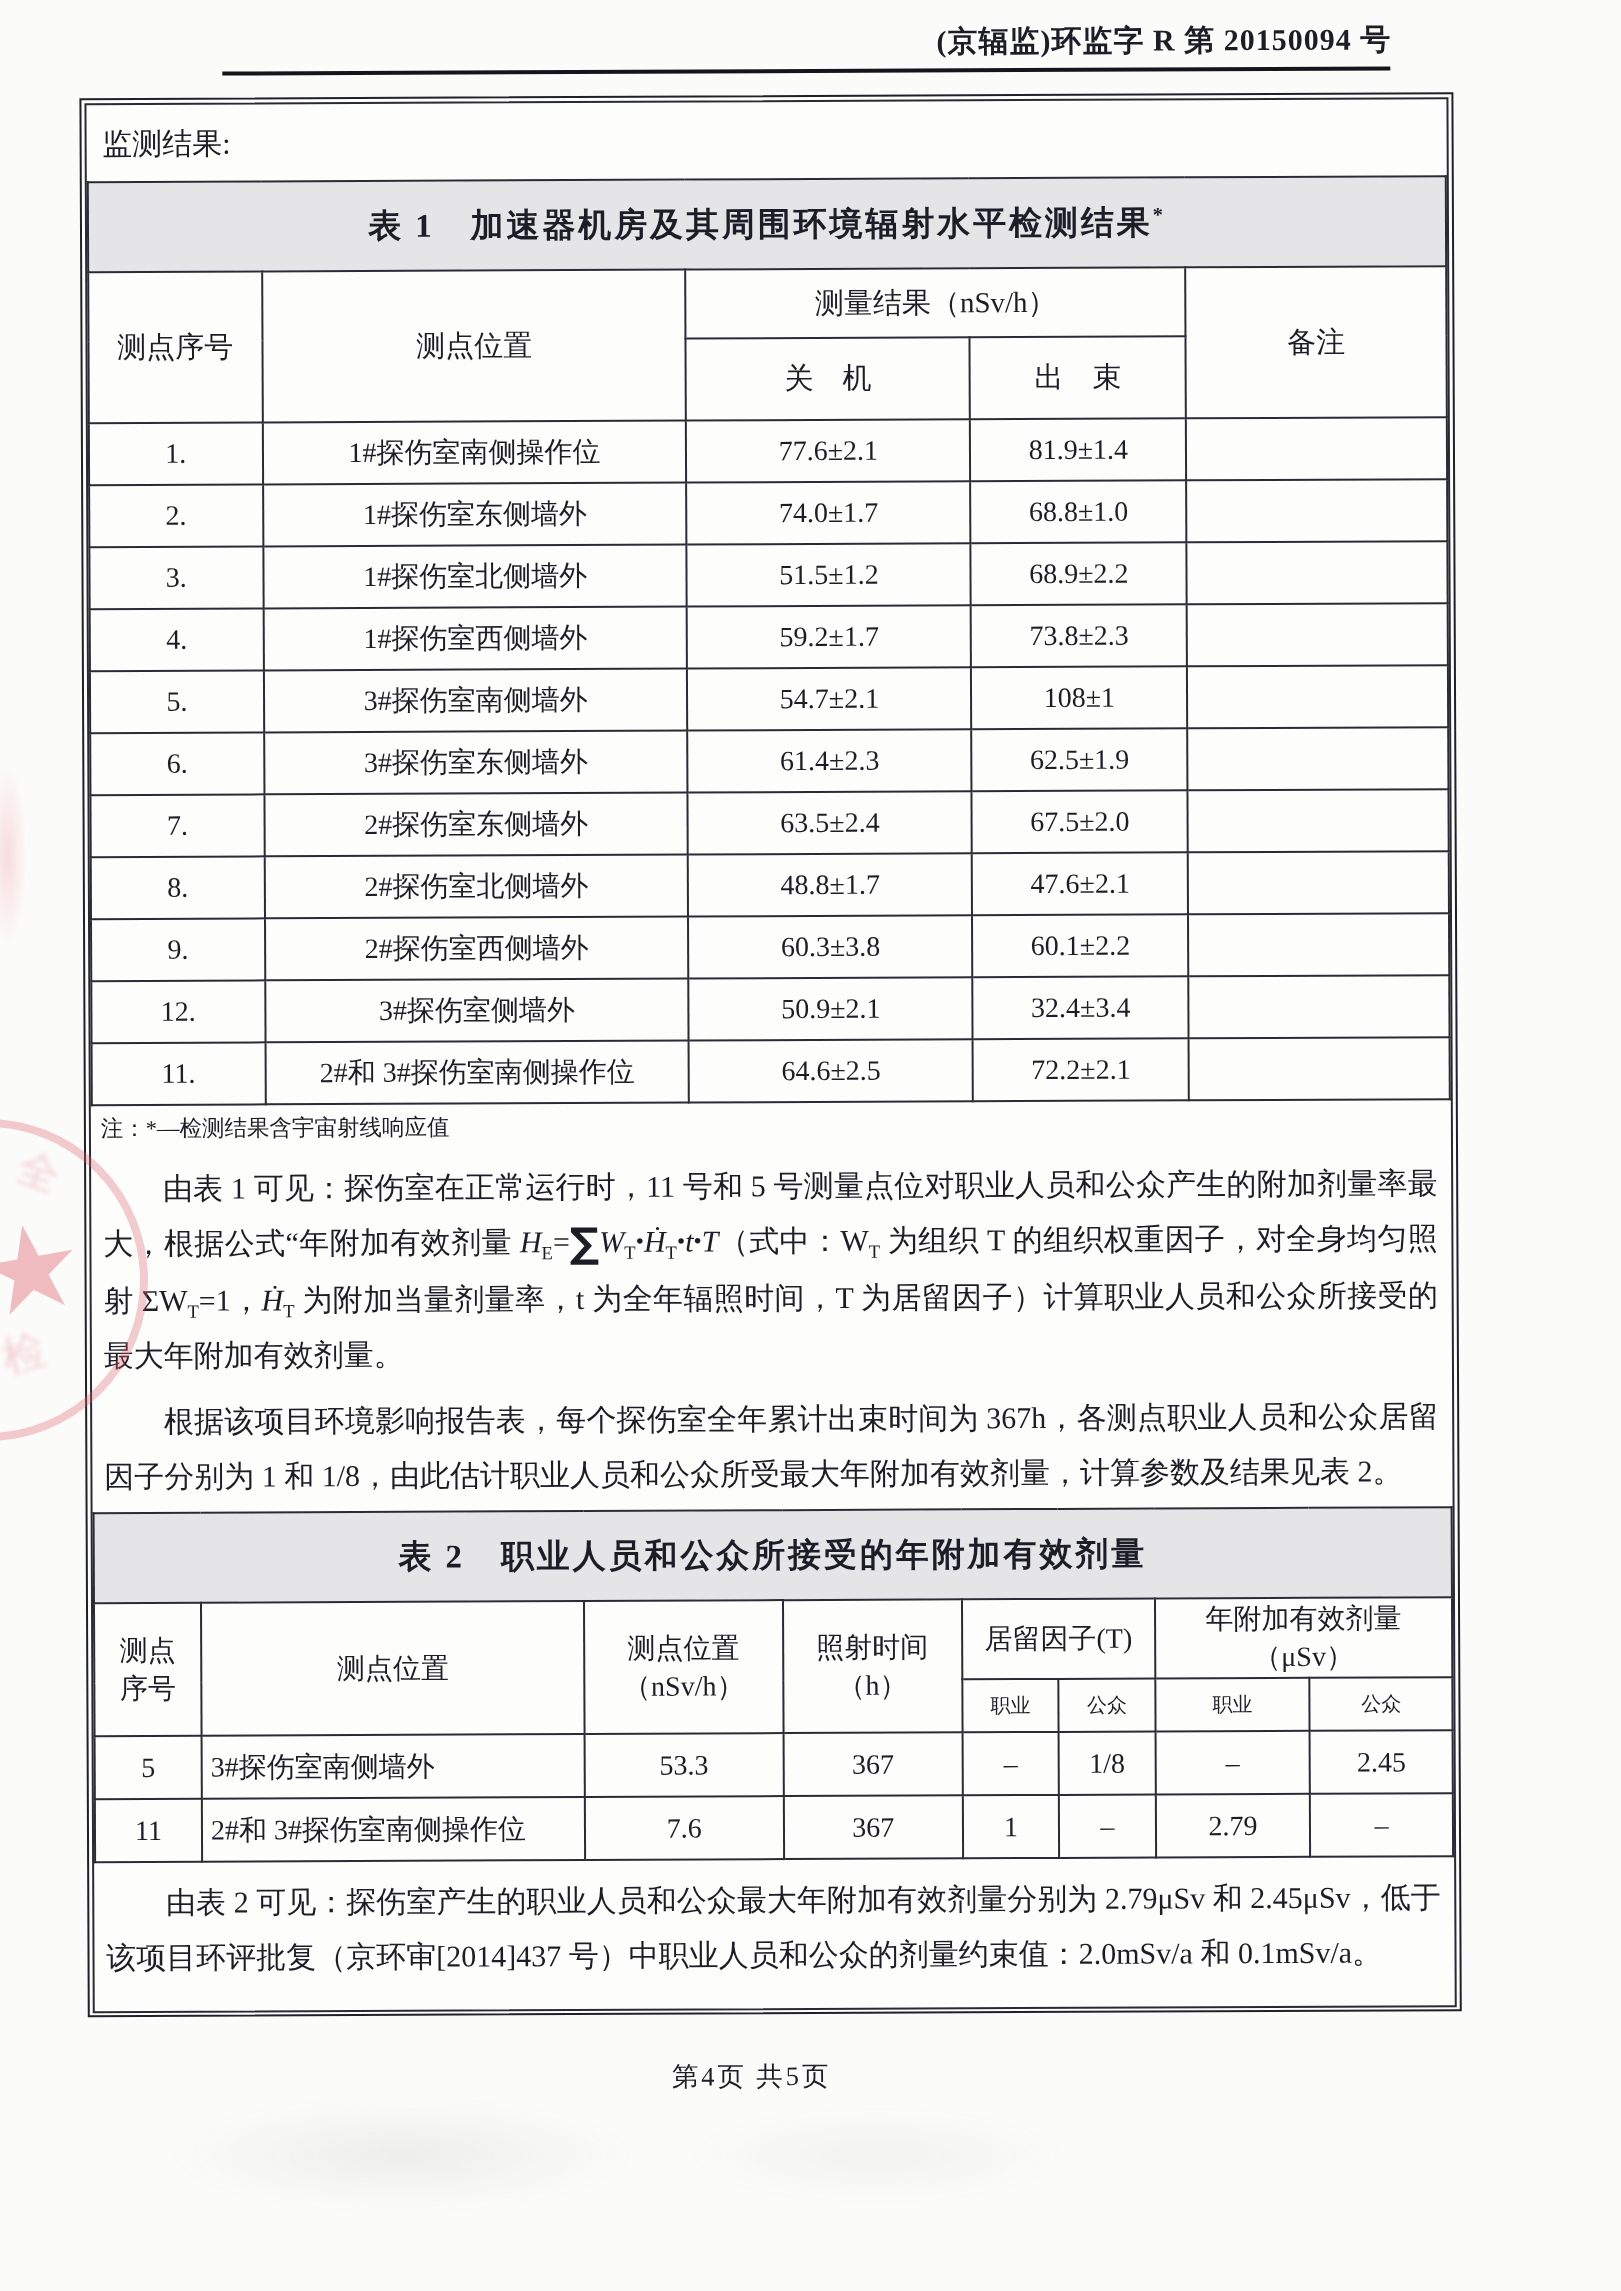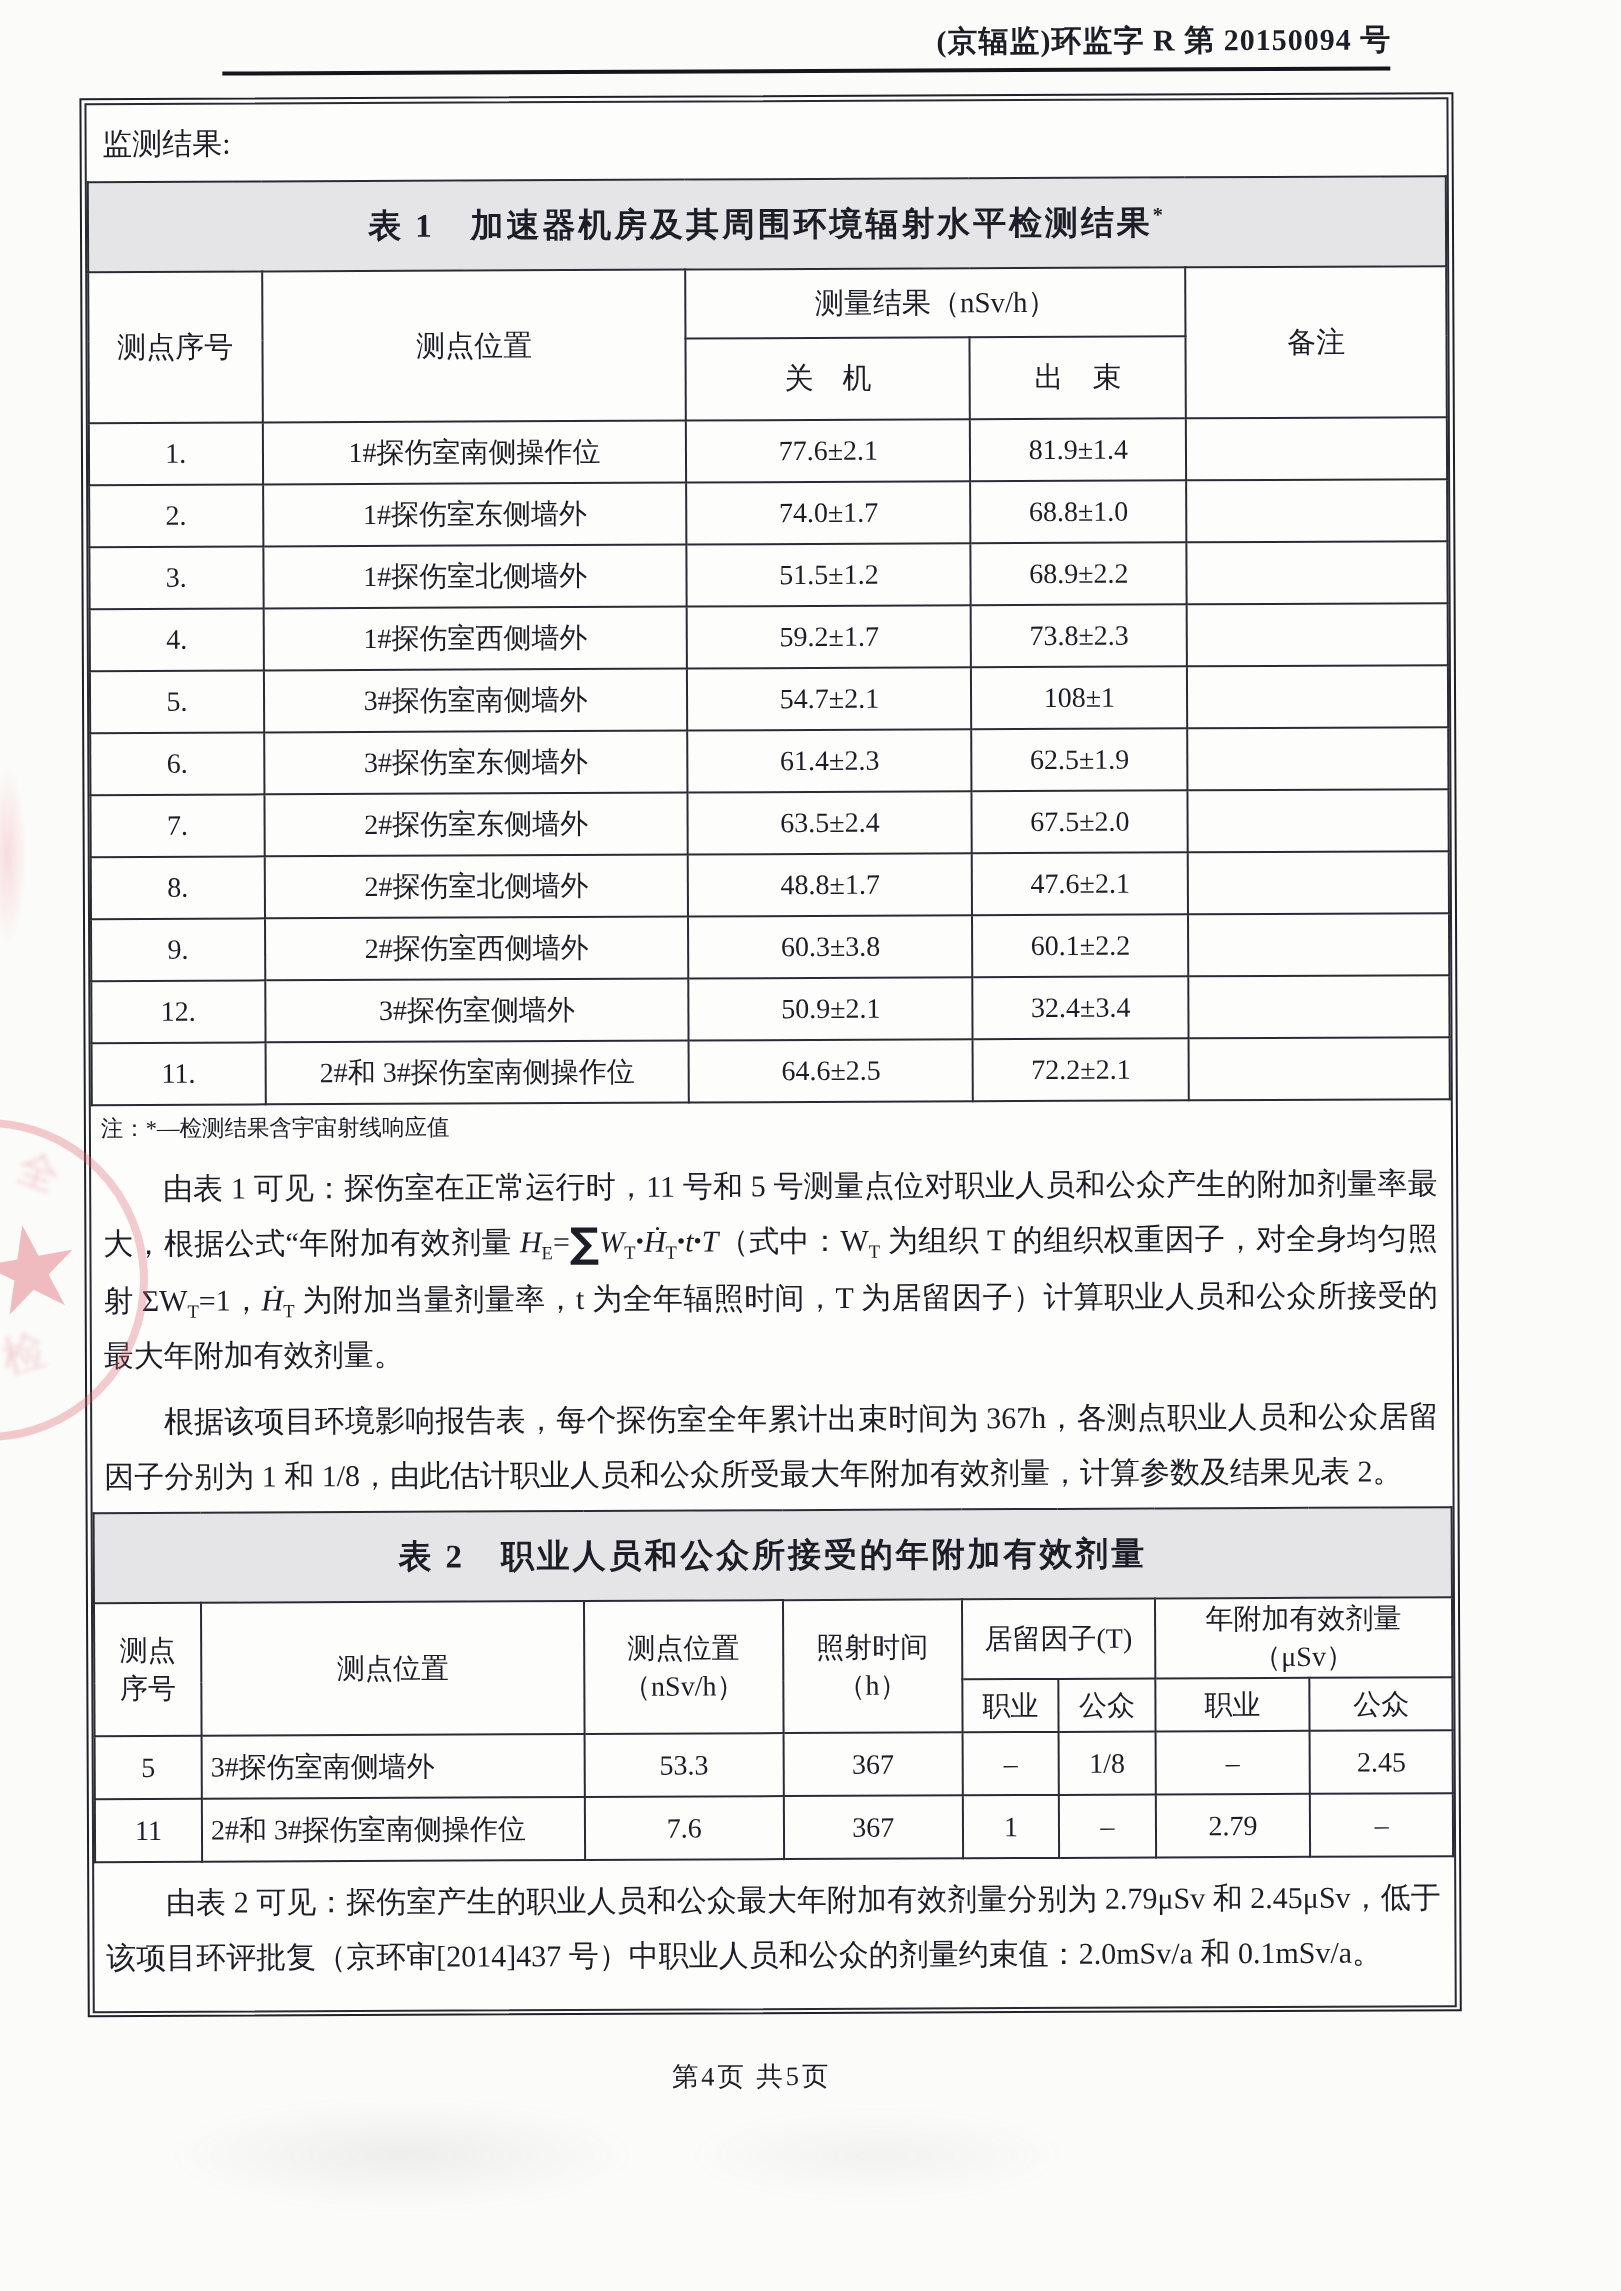--- a/index.html
+++ b/index.html
@@ -28,21 +28,21 @@
     font-size:28px; padding:0; overflow:hidden; vertical-align:middle;
   }
   .title-row td {
     background:#e5e5e8; font-size:33px; font-weight:bold;
     letter-spacing:2.9px; height:88px; border-bottom:2px solid #2b2b35;
   }
   .t1 tr.hdr1 td { height:67px; font-size:29px; }
   .t1 tr.hdr2 td { height:80px; font-size:29px; }
   .t1 tr.data td { height:60px; }
   .t2 tr.hdr1 td { height:78px; font-size:28px; }
-  .t2 tr.hdr2 td { height:51px; font-size:28px; }
+  .t2 tr.hdr2 td { height:51px; font-size:20px; }
   .t2 tr.data td { height:61px; }
   .t2 td.loc { text-align:left; padding-left:7.8px; }
   .preline { white-space:pre-line; }
 
   .note { font-size:22.5px; padding:6.9px 0 4.9px 9.8px; }
 
   .para {
     font-size:30px; line-height:55px; margin:11.8px 13.7px 7.8px 11.8px;
     text-indent:2em; text-align:justify;
   }

